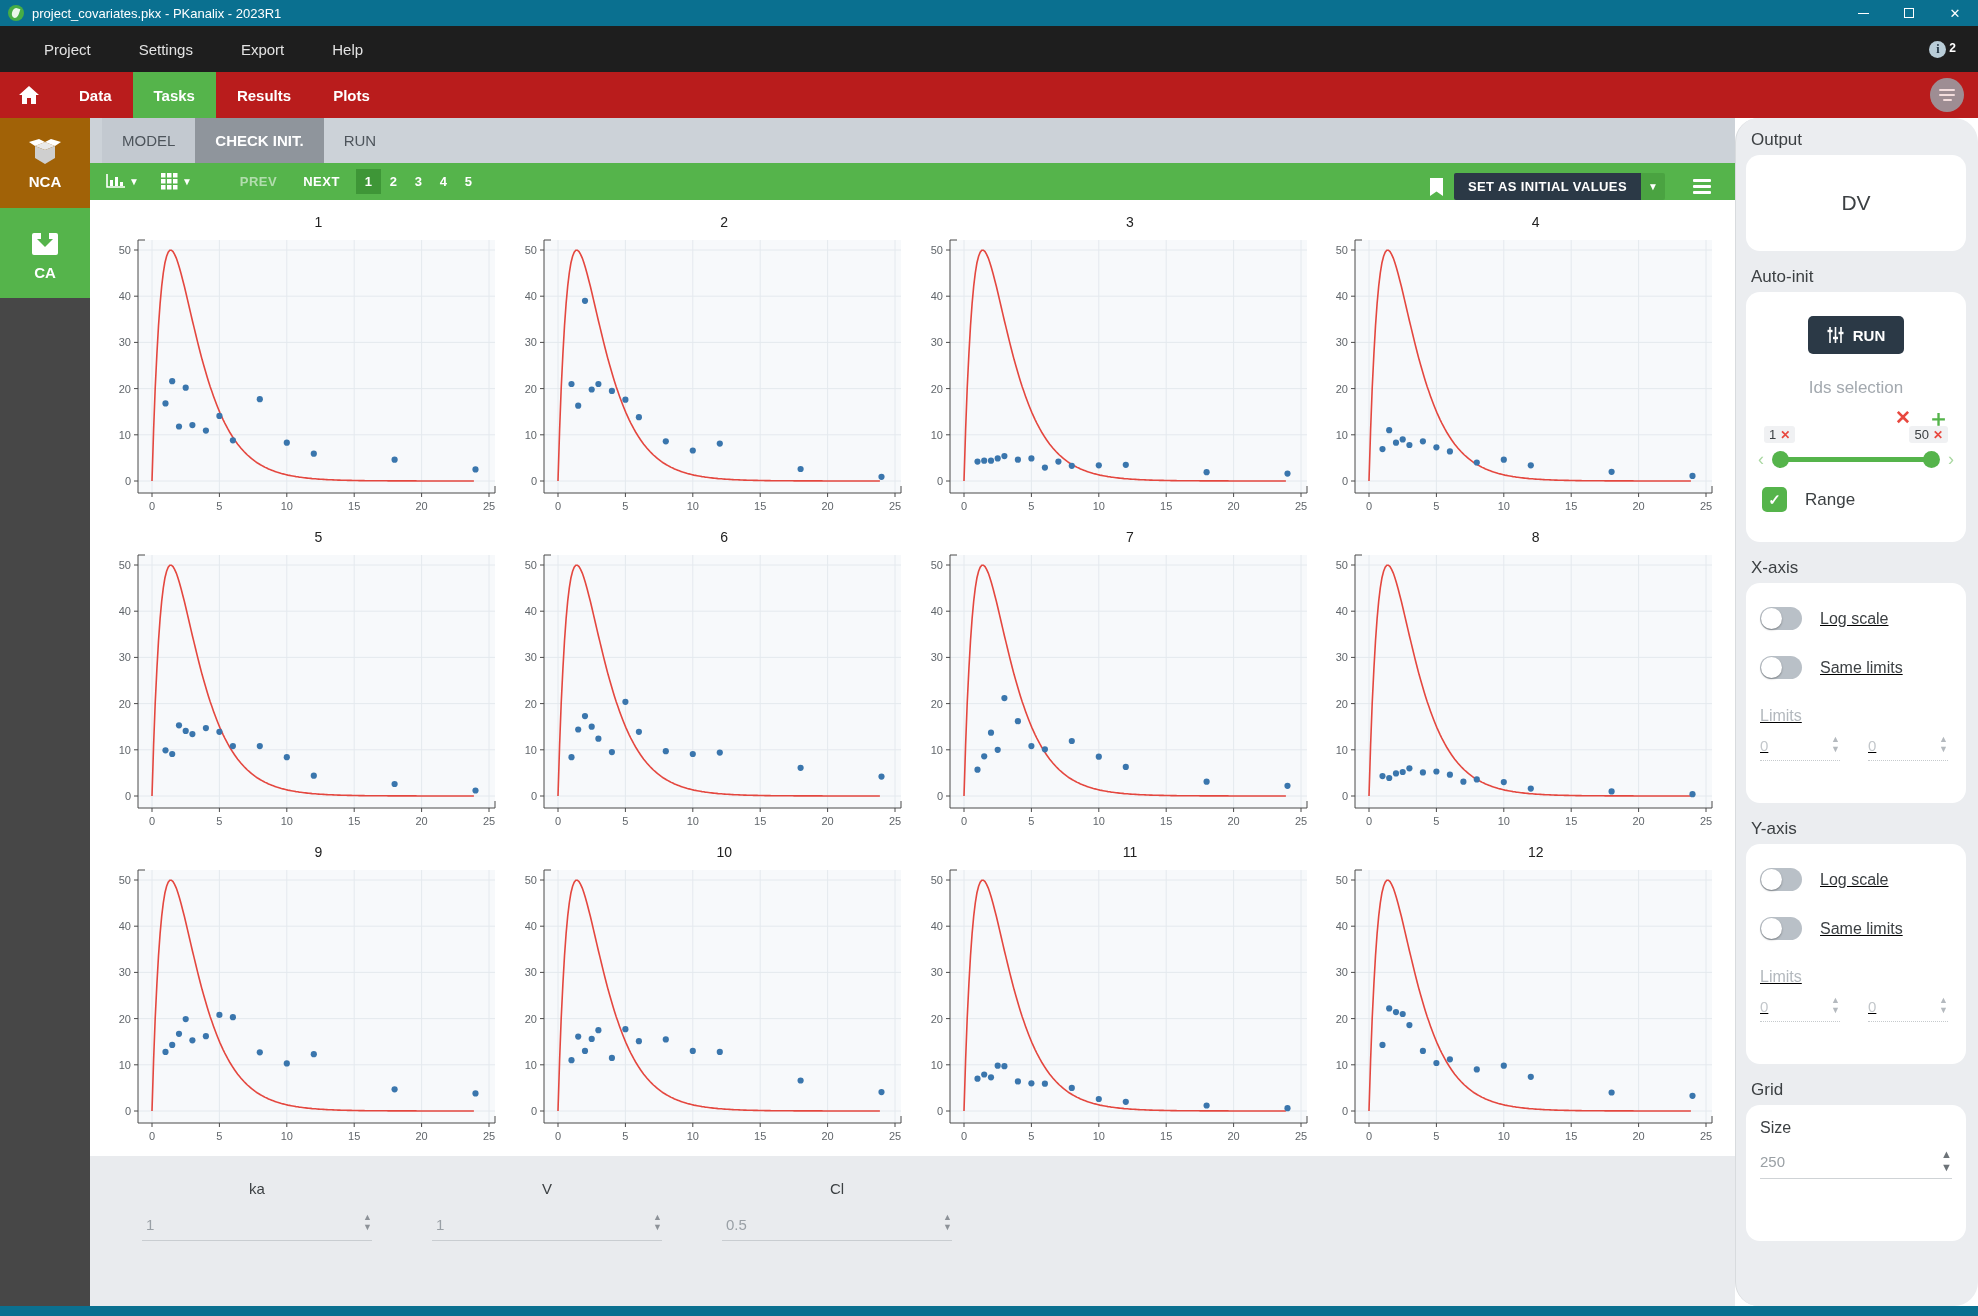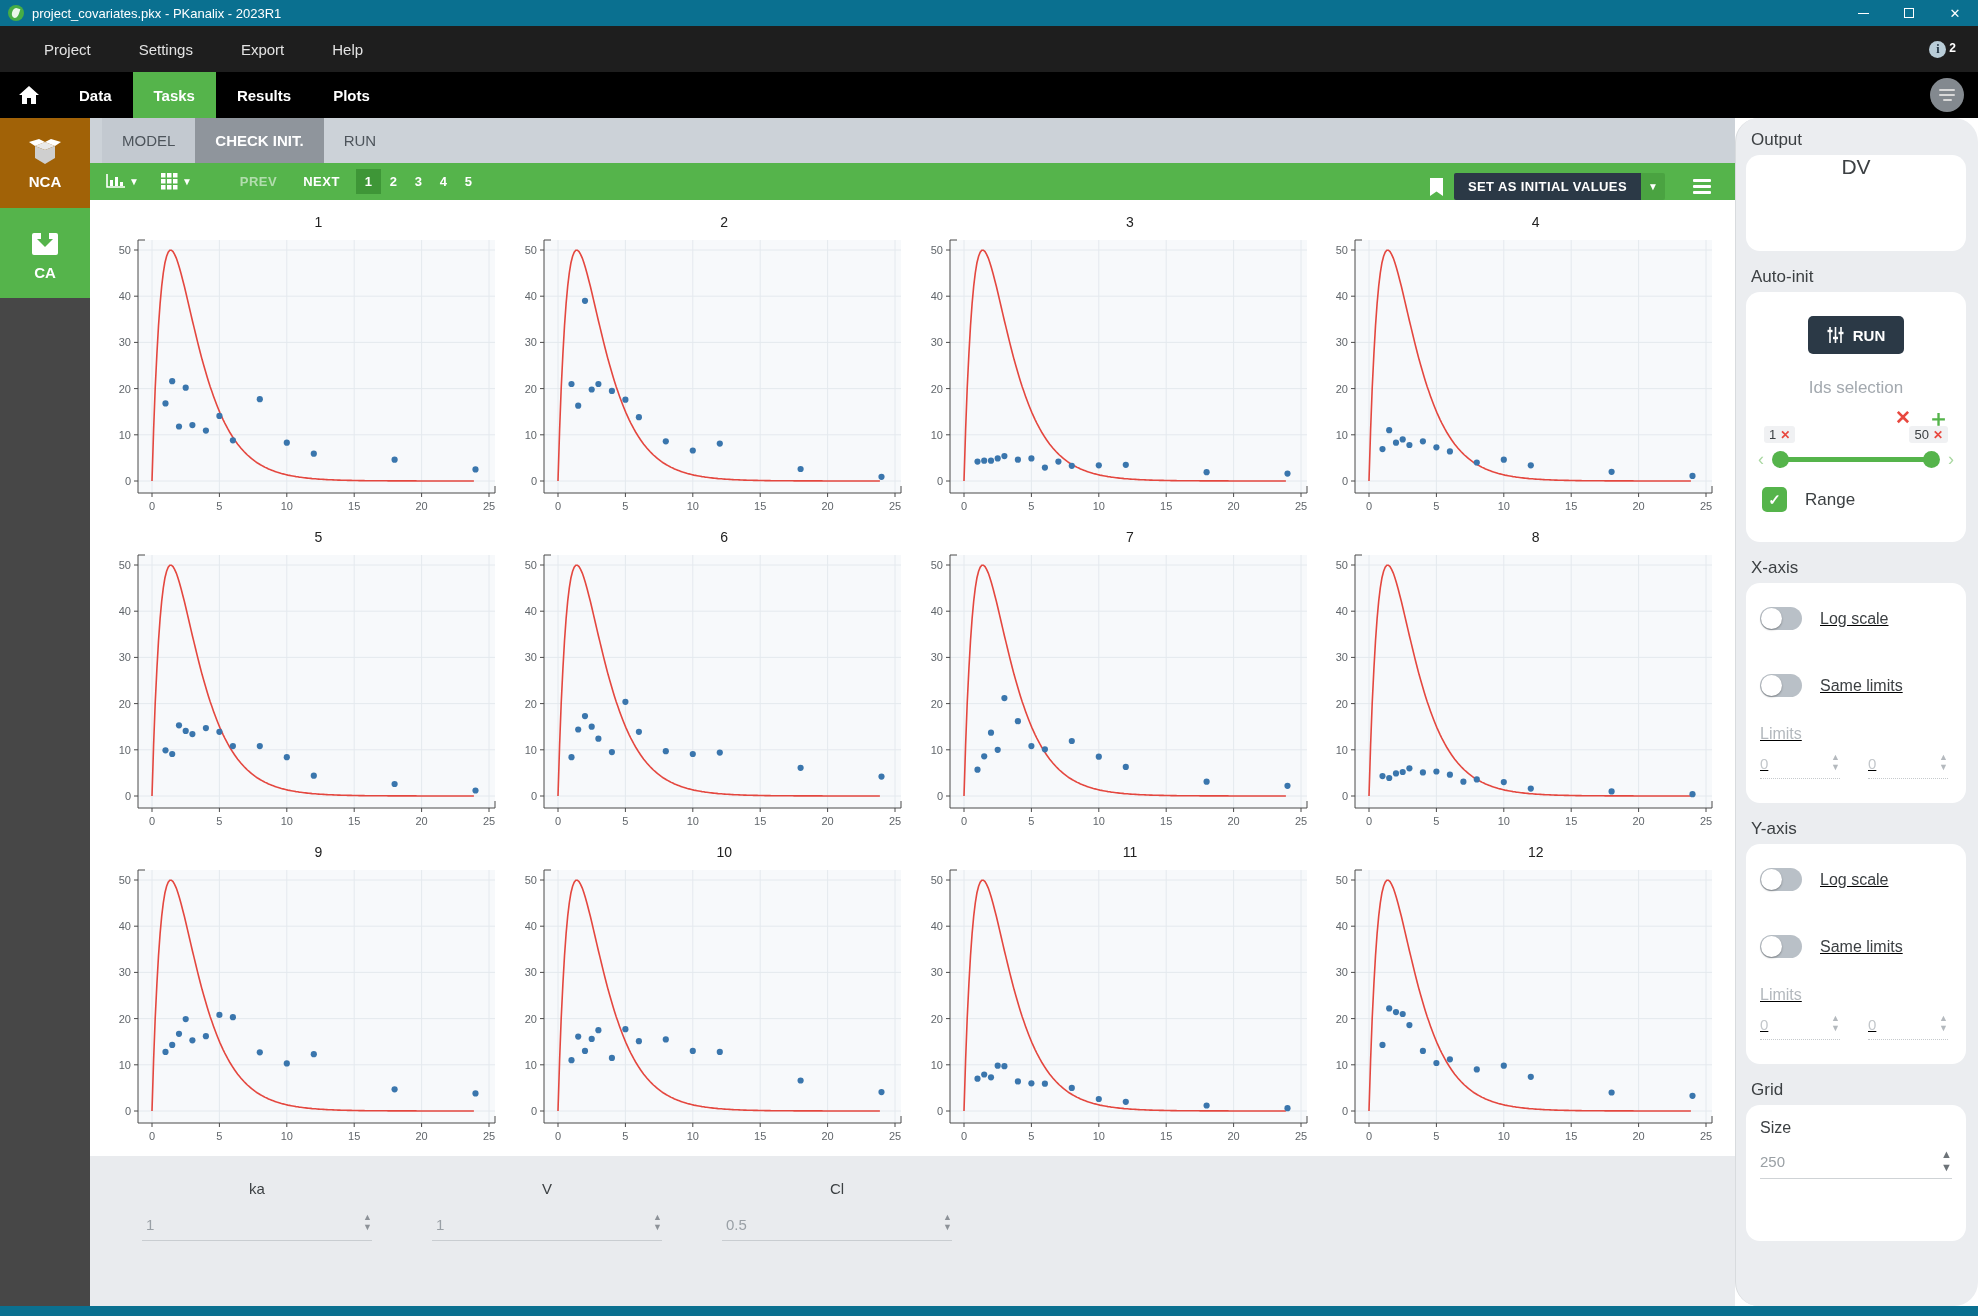--- a/index.html
+++ b/index.html
@@ -17,21 +17,21 @@
   .glyph-max { width:10px; height:10px; border:1px solid #fff; display:block; }
 
   
   .menubar { height:46px; background:#1e1e1e; display:flex; align-items:center; padding-left:44px; flex:none; }
   .menu-item { color:#e3e3e3; font-size:15px; margin-right:48px; cursor:pointer; }
   .info-badge { margin-left:auto; margin-right:22px; display:flex; align-items:flex-start; cursor:pointer; }
   .i-circle { width:17px; height:17px; border-radius:50%; background:#b9cdd8; color:#1d2f3e; font-size:12px; font-weight:bold; display:flex; align-items:center; justify-content:center; font-family:"Liberation Serif", serif; }
   .i-count { color:#fff; font-size:12px; font-weight:bold; margin-left:3px; }
 
   
-  .tabbar { height:46px; background:#000000; display:flex; align-items:stretch; flex:none; }
+  .tabbar { height:46px; background:#b91c1c; display:flex; align-items:stretch; flex:none; }
   .home-btn { width:58px; display:flex; align-items:center; justify-content:center; cursor:pointer; }
   .tab { padding:0 21px; display:flex; align-items:center; color:#fff; font-size:15px; font-weight:bold; cursor:pointer; }
   .tab.active { background:#55b44b; }
   .chat-btn { margin-left:auto; margin-right:14px; align-self:center; width:34px; height:34px; border-radius:50%; background:#9aa1a8; opacity:.85; display:flex; flex-direction:column; align-items:center; justify-content:center; gap:3px; cursor:pointer; }
   .chat-line { height:2px; background:#fff; border-radius:1px; }
 
   
   .content { flex:1; display:flex; min-height:0; }
 
   
@@ -75,21 +75,21 @@
   .param-label { text-align:center; font-size:15px; color:#3c4043; margin-bottom:16px; }
   .param-input { position:relative; height:28px; border-bottom:1px solid #c9cdd1; }
   .param-value { font-size:15px; color:#9aa0a6; padding-left:4px; line-height:24px; }
   .steppers { position:absolute; right:0; top:0; display:flex; flex-direction:column; line-height:8px; font-size:9px; color:#8d9298; cursor:pointer; user-select:none; }
   .steppers span { height:10px; }
 
   
   .panel { width:243px; flex:none; background:#ebedf0; border-left:1px solid #d8dbde; padding:12px 12px 0 10px; display:flex; flex-direction:column; overflow:hidden;border-radius:24px; }
   .section-label { font-size:17px; color:#3c4043; margin:0 0 5px 5px; }
   .card { background:#fff; border-radius:14px; margin-bottom:16px; flex:none; }
-  .output-card { height:96px; display:flex; align-items:flex-start; justify-content:center; }
+  .output-card { height:96px; display:flex; align-items:center; justify-content:center; }
   .output-value { font-size:21px; color:#3c4043; }
 
   .auto-card { height:250px; padding:12px 10px 0 10px; }
   .run-btn { width:96px; height:38px; background:#2b3946; border-radius:5px; margin:12px auto 0; display:flex; align-items:center; justify-content:center; gap:9px; color:#fff; font-size:15px; font-weight:bold; cursor:pointer; }
   .ids-label { text-align:center; color:#a3a9af; font-size:17px; margin-top:24px; }
   .icons-row { display:flex; justify-content:flex-end; align-items:center; gap:16px; padding-right:6px; margin-top:12px; }
   .icon-x { color:#e8483f; font-size:19px; font-weight:bold; line-height:16px; cursor:pointer; }
   .icon-plus { color:#55b44b; font-size:23px; font-weight:bold; line-height:16px; cursor:pointer; }
   .chips-row { display:flex; justify-content:space-between; padding:0 8px; margin-top:0px; }
   .chip { background:#f0f1f3; border-radius:3px; padding:1px 5px; font-size:13px; color:#3c4043; display:flex; align-items:center; gap:4px; }
@@ -97,21 +97,21 @@
   .slider-row { position:relative; height:22px; margin-top:6px; }
   .slider-chevron { position:absolute; top:0px; font-size:18px; color:#a9d8a1; line-height:20px; cursor:pointer; }
   .slider-track { position:absolute; left:20px; right:20px; top:8px; height:5px; background:#55b44b; border-radius:3px; cursor:pointer; }
   .slider-knob { position:absolute; top:-6px; width:17px; height:17px; border-radius:50%; background:#55b44b; cursor:pointer; }
   .range-row { display:flex; align-items:center; gap:18px; margin-top:16px; padding-left:6px; }
   .checkbox { width:25px; height:25px; border-radius:5px; background:#55b44b; color:#fff; font-size:15px; font-weight:bold; display:flex; align-items:center; justify-content:center; cursor:pointer; }
   .range-label { font-size:17px; color:#3c4043; }
 
   .axis-card { height:220px; padding:10px 9px 0 14px;text-decoration:underline; }
   .toggle-row { display:flex; align-items:center; gap:18px; margin-top:14px; }
-  .toggle-row + .toggle-row { margin-top:44px; }
+  .toggle-row + .toggle-row { margin-top:26px; }
   .toggle { width:42px; height:23px; border-radius:12px; background:#b9c0c7; position:relative; cursor:pointer; flex:none; }
   .toggle .knob { position:absolute; left:1px; top:1px; width:21px; height:21px; border-radius:50%; background:#fff; box-shadow:0 1px 2px rgba(0,0,0,.35); }
   .toggle-label { font-size:16px; color:#3c4043; }
   .limits-label { margin-top:28px; font-size:16px; color:#b3b8bd; }
   .limits-row { display:flex; gap:28px; margin-top:10px; }
   .limit-input { position:relative; width:80px; height:26px; border-bottom:1px dotted #c6cacd; }
   .limit-value { font-size:15px; color:#c3c7cb; line-height:22px; }
   .limit-input .steppers { color:#b4b9be; }
 
   .grid-card { height:136px; padding:14px 14px 0 14px; }

